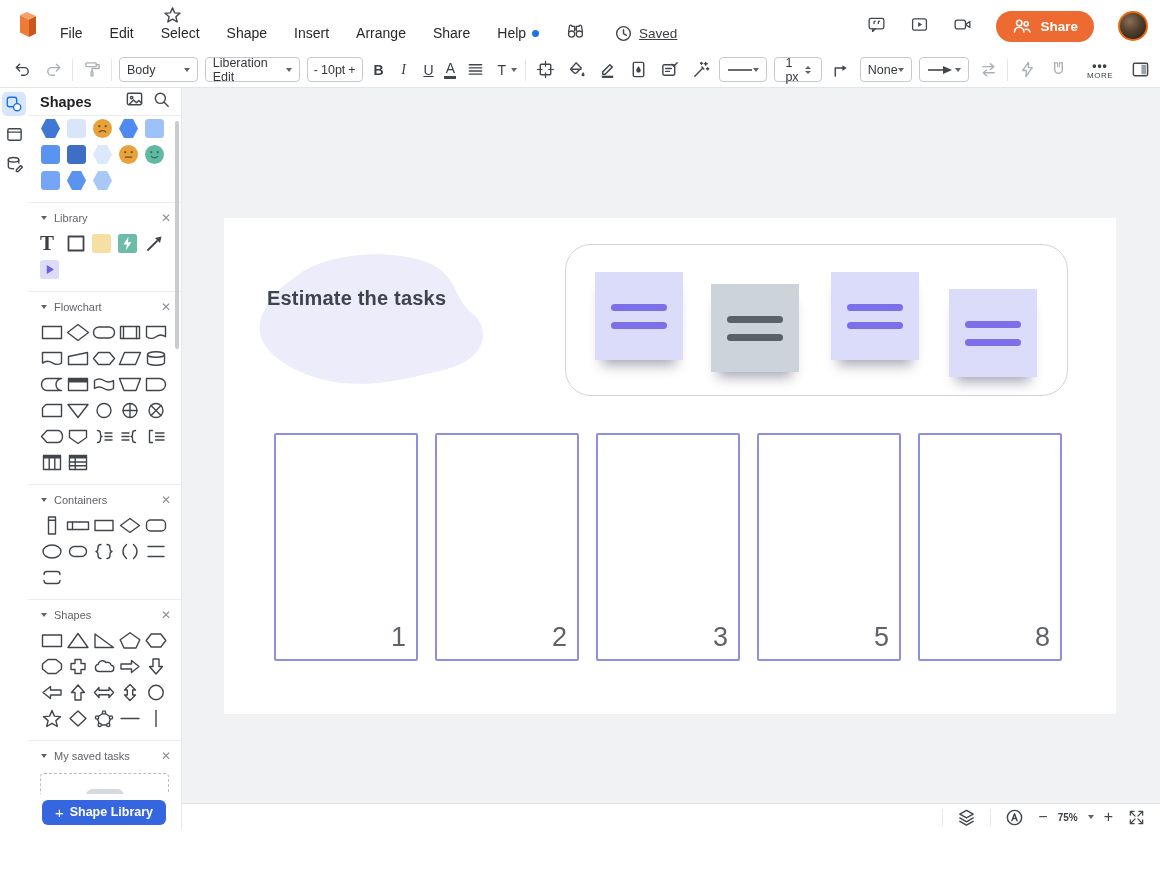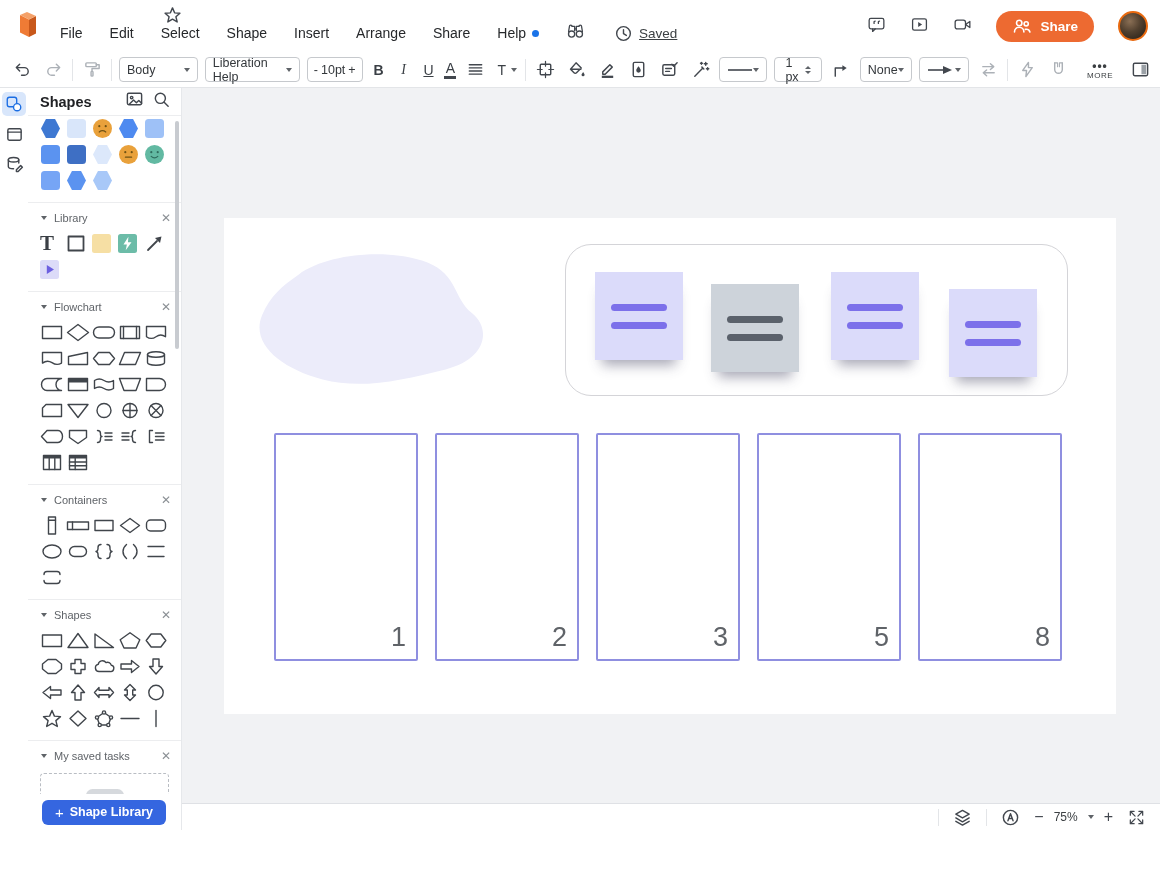--- a/index.html
+++ b/index.html
@@ -75,21 +75,21 @@
   .tray { position:absolute; left:383px; top:156px; width:503px; height:152px; background:#fff; border:1.5px solid #D4D4D8; border-radius:26px; cursor:move; }
   .sticky { position:absolute; width:88px; height:88px; display:flex; flex-direction:column; align-items:center; justify-content:center; gap:11px; box-shadow:0 12px 12px -7px rgba(60,60,90,.45); cursor:move; }
   .sticky i { display:block; width:56px; height:7px; border-radius:4px; background:currentColor; }
   .card { position:absolute; top:345px; width:144px; height:228px; background:#fff; border:2px solid #8F8FE0; border-radius:2px; cursor:move; }
   .card .num { position:absolute; right:10px; bottom:6px; font-size:27px; color:#5F6368; }
 
   
   .statusbar { position:absolute; left:182px; right:0; bottom:0; height:27px; background:#fff; border-top:1px solid #DFE1E5; display:flex; align-items:center; justify-content:flex-end; gap:14px; padding-right:14px; }
   .vsep { width:1px; height:17px; background:#E3E5E8; }
   .zoomctl { display:flex; align-items:center; gap:10px; }
-  .zoom-label { font-size:12px; color:#3C4043; }
+  .zoom-label { font-size:10px; color:#3C4043;font-weight:bold; }
   .sb-btn { display:flex; align-items:center; justify-content:center; cursor:pointer; }
   .pm { font-size:16px; color:#42474E; cursor:pointer; line-height:1; }
 </style>
 </head>
 <body>
 
 <div class="app">
 
   <header class="menubar">
     <div class="logo">
@@ -180,21 +180,21 @@
           <path d="M14,5 h3 v4 h-7.5 v3"></path>
           <rect x="8.5" y="12" width="2" height="5" rx="0.8"></rect>
         </svg>
       </span>
     <i class="tsep"></i>
     <span class="dd" style="width:100px">
         <span>Body</span>
         <i class="caret"></i>
       </span>
     <span class="dd" style="width:122px">
-        <span>Liberation Help</span>
+        <span>Liberation Edit</span>
         <i class="caret"></i>
       </span>
     <span class="dd" style="width:70px; padding:0 6px">
       <span>-</span>
       <span>10pt</span>
       <span>+</span>
     </span>
     <span class="txtbtn" style="font-weight:bold">B</span>
     <span class="txtbtn" style="font-style:italic; font-family:'Liberation Serif',serif">I</span>
     <span class="txtbtn" style="text-decoration:underline">U</span>
@@ -784,20 +784,21 @@
   </aside>
 
   <main class="canvas">
     <div class="page"></div>
 
     <span class="blob" style="color: rgb(236, 236, 250);">
       <svg viewBox="0 0 252 146" width="254" height="148">
           <path d="M58,28 C88,6 150,2 186,16 C216,28 212,52 230,66 C250,82 244,112 204,122 C160,133 120,142 82,132 C40,121 10,96 22,68 C30,49 42,39 58,28 Z" fill="currentColor"></path>
         </svg>
     </span>
+    <span class="canvas-title">Estimate the tasks</span>
 
     <div class="tray"></div>
 
     <div class="sticky" style="left: 413px; top: 184px; background: rgb(219, 219, 250); color: rgb(124, 112, 234);">
         <i></i>
         <i></i>
       </div>
     <div class="sticky" style="left: 529px; top: 196px; background: rgb(205, 211, 218); color: rgb(90, 97, 107);">
         <i></i>
         <i></i>

